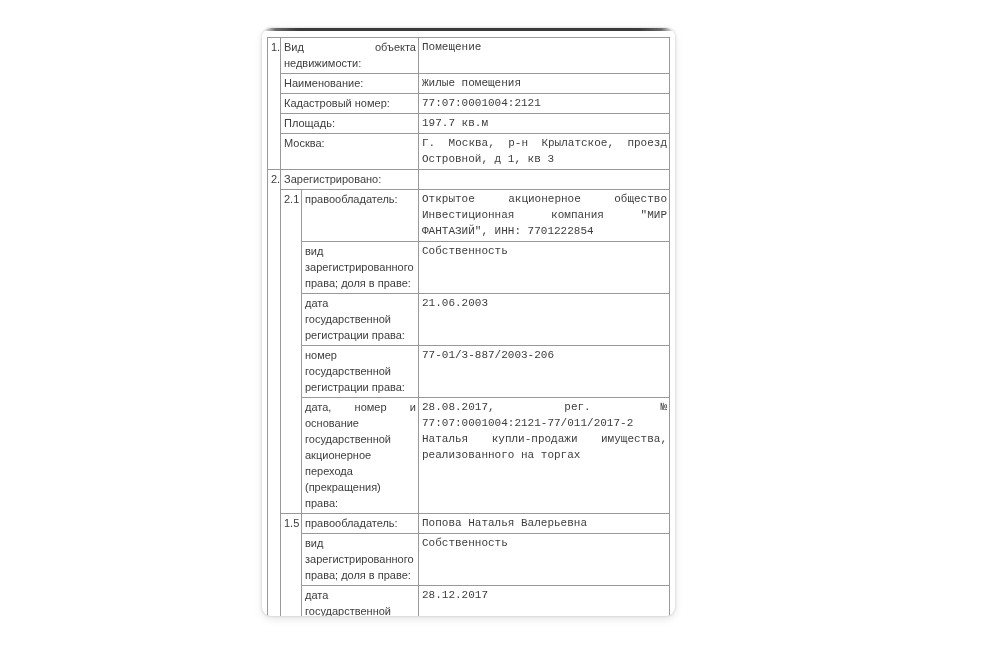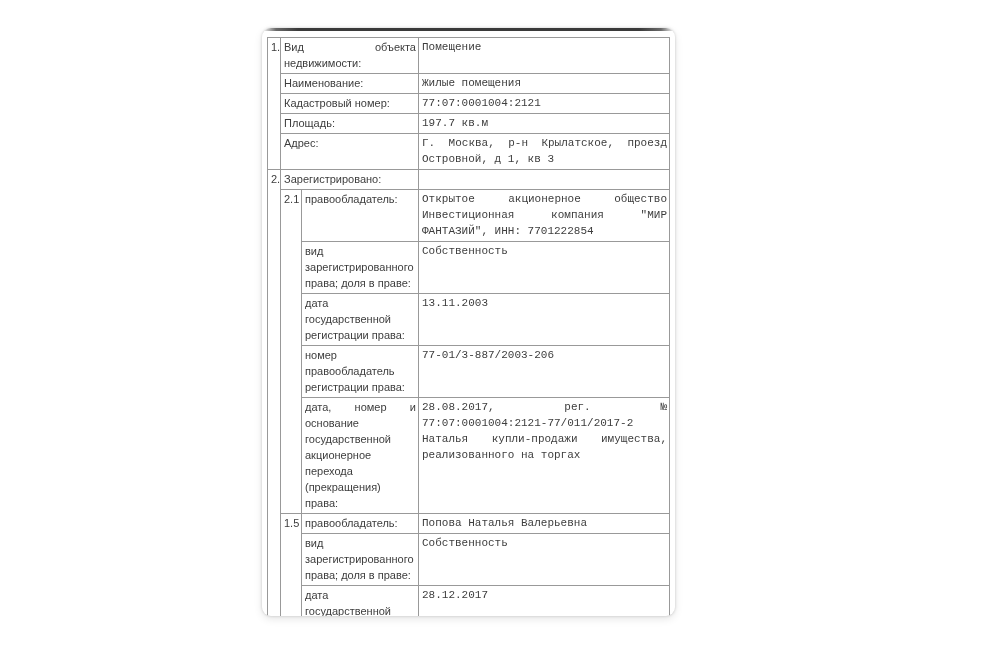--- a/index.html
+++ b/index.html
@@ -82,45 +82,45 @@
       </tr>
       <tr>
         <td class="c-label" colspan="2">Кадастровый номер:</td>
         <td class="c-val">77:07:0001004:2121</td>
       </tr>
       <tr>
         <td class="c-label" colspan="2">Площадь:</td>
         <td class="c-val">197.7 кв.м</td>
       </tr>
       <tr>
-        <td class="c-label" colspan="2">Адрес:</td>
+        <td class="c-label" colspan="2">Москва:</td>
         <td class="c-val">Г. Москва, р-н Крылатское, проезд Островной, д 1, кв 3</td>
       </tr>
 
       <tr>
         <td class="c-num" rowspan="10">2.</td>
         <td class="c-label" colspan="2">Зарегистрировано:</td>
         <td class="c-val"></td>
       </tr>
 
       <tr>
         <td class="c-sub" rowspan="5">2.1</td>
         <td class="c-label">правообладатель:</td>
         <td class="c-val">Открытое акционерное общество Инвестиционная компания "МИР ФАНТАЗИЙ", ИНН: 7701222854</td>
       </tr>
       <tr>
         <td class="c-label">вид зарегистрированного права; доля в праве:</td>
         <td class="c-val">Собственность</td>
       </tr>
       <tr>
         <td class="c-label">дата государственной регистрации права:</td>
-        <td class="c-val">13.11.2003</td>
+        <td class="c-val">21.06.2003</td>
       </tr>
       <tr>
-        <td class="c-label">номер правообладатель регистрации права:</td>
+        <td class="c-label">номер государственной регистрации права:</td>
         <td class="c-val">77-01/3-887/2003-206</td>
       </tr>
       <tr>
         <td class="c-label">дата, номер и основание государственной акционерное перехода (прекращения) права:</td>
         <td class="c-val">
           <div>28.08.2017, рег. № 77:07:0001004:2121-77/011/2017-2</div>
           <div>Наталья купли-продажи имущества, реализованного на торгах</div>
         </td>
       </tr>
 

